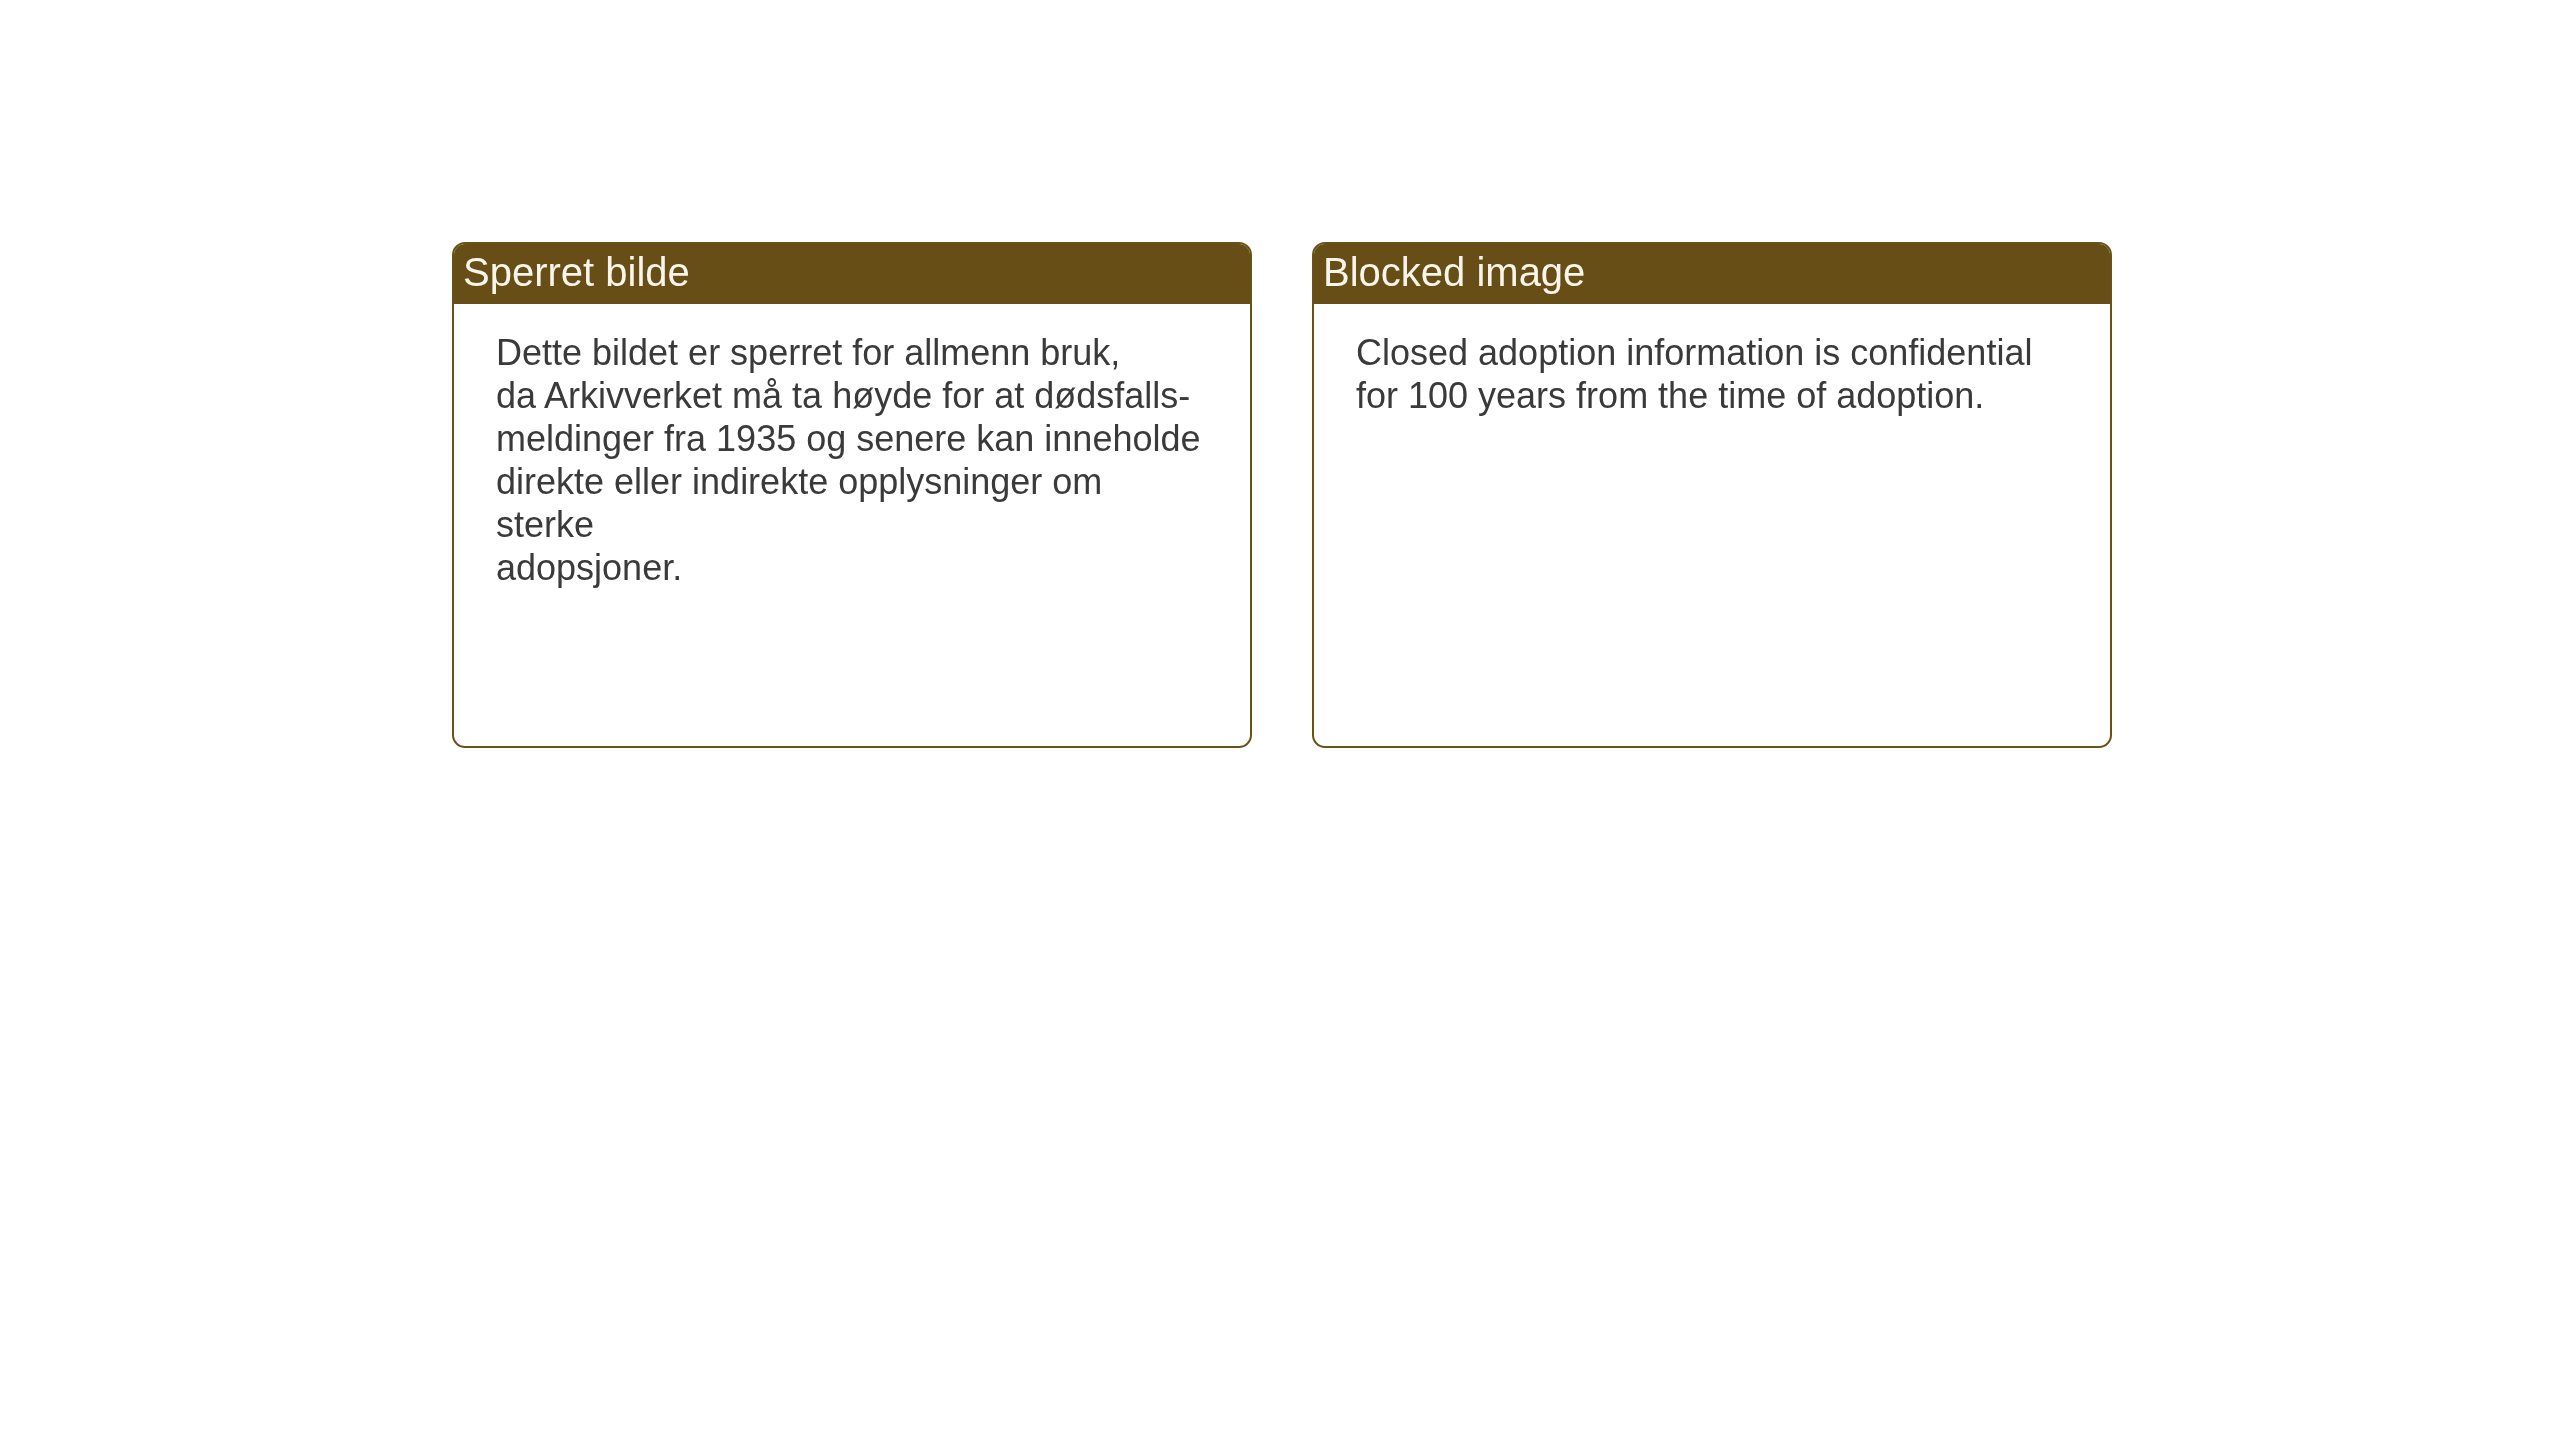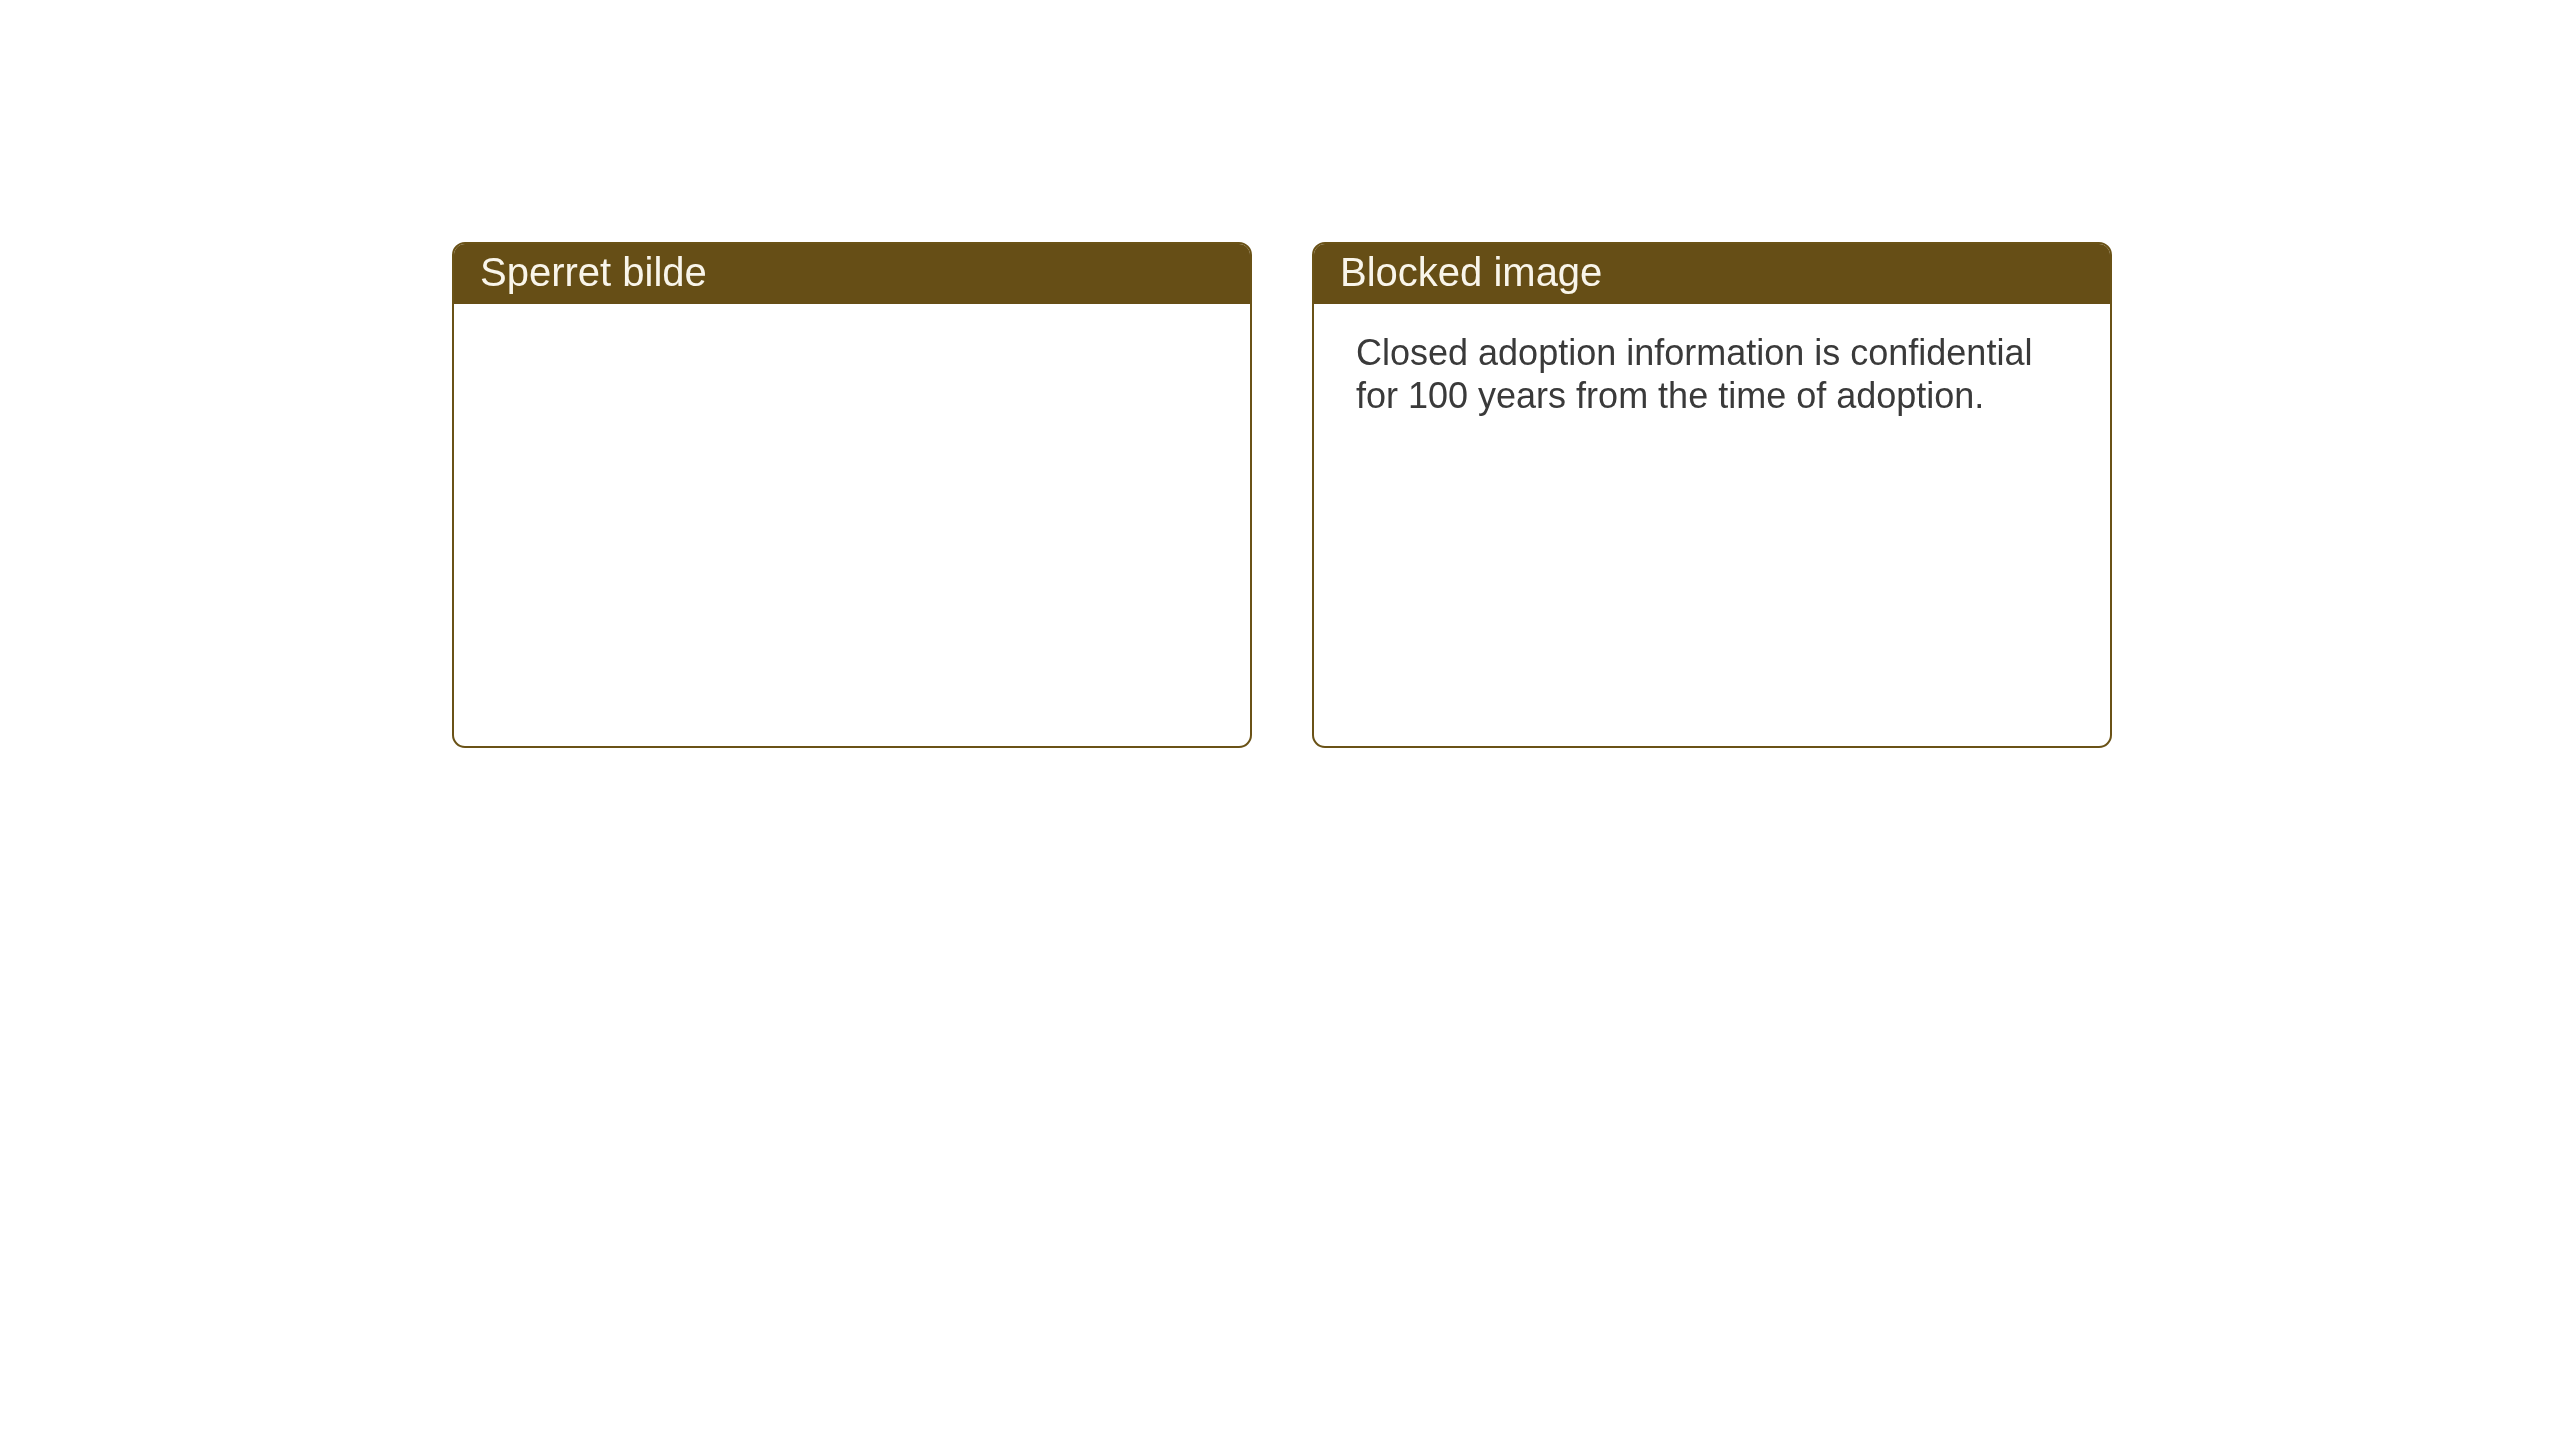--- a/index.html
+++ b/index.html
@@ -29,21 +29,21 @@
   .notice-card.card-right { left: 1312px; }
 
   .notice-card .card-header {
     box-sizing: border-box;
     height: 62px;
     margin: -2px -2px 0 -2px;          
     background: #664e16;
     border-radius: 12px 12px 0 0;
     display: flex;
     align-items: center;
-    padding: 0 24px 2px 28px;
+    padding: 0 24px 2px 11px;
   }
   .notice-card .card-title {
     color: #f9f5ea;
     font-size: 40px;
     line-height: 1;
     white-space: nowrap;
   }
   .notice-card .card-body {
     padding: 27px 44px 0 42px;
   }
@@ -60,20 +60,25 @@
   }
 </style>
 </head>
 <body>
 
 <div class="notice-card card-left">
   <div class="card-header">
     <span class="card-title">Sperret bilde</span>
   </div>
   <div class="card-body">
+    <p>Dette bildet er sperret for allmenn bruk,
+da Arkivverket må ta høyde for at dødsfalls-
+meldinger fra 1935 og senere kan inneholde
+direkte eller indirekte opplysninger om sterke
+adopsjoner.</p>
   </div>
 </div>
 
 <div class="notice-card card-right">
   <div class="card-header">
     <span class="card-title">Blocked image</span>
   </div>
   <div class="card-body">
     <p>Closed adoption information is confidential
 for 100 years from the time of adoption.</p>

